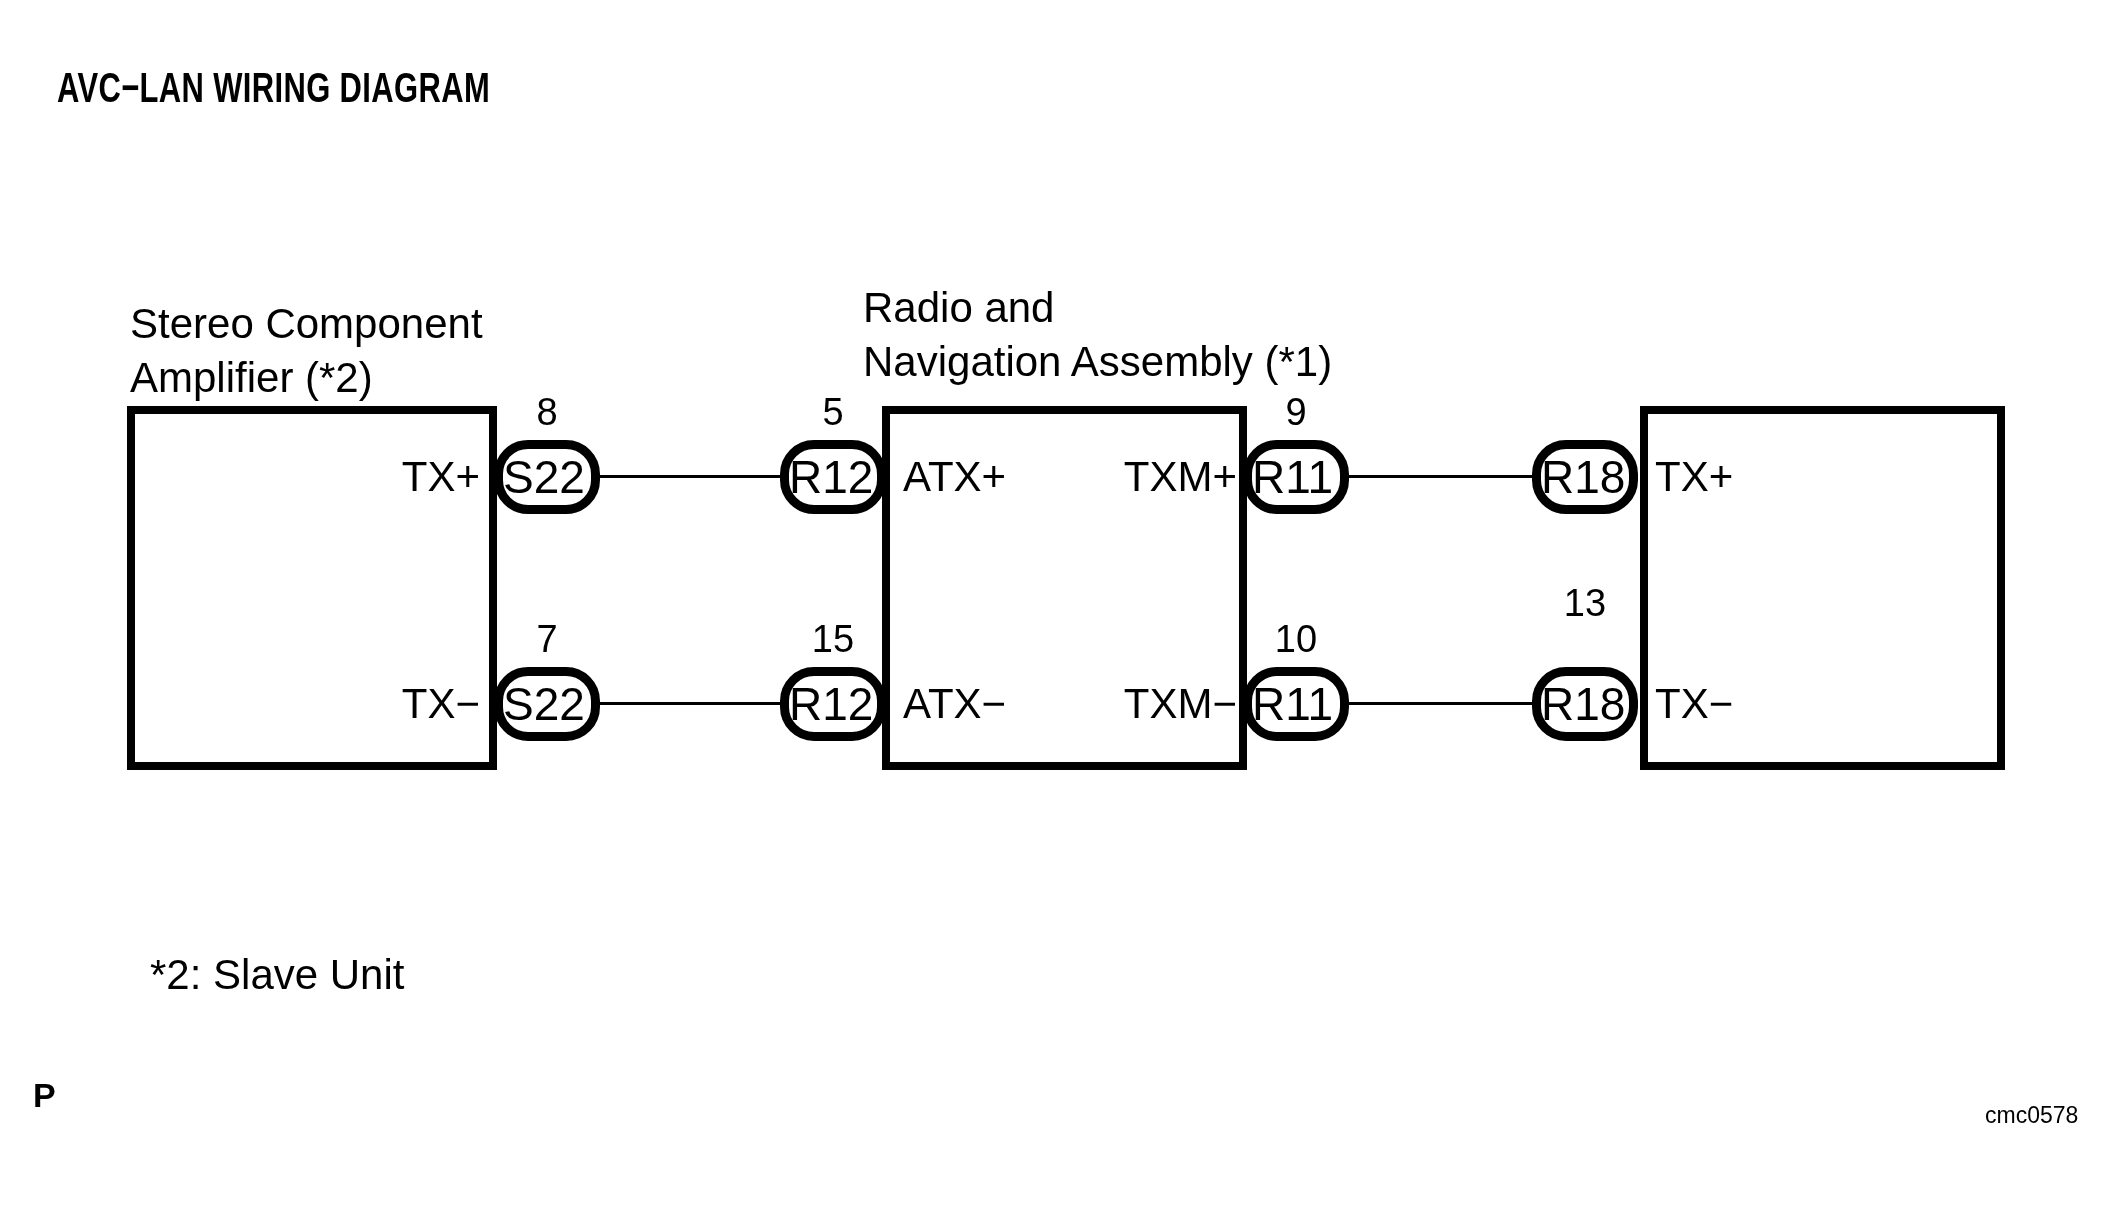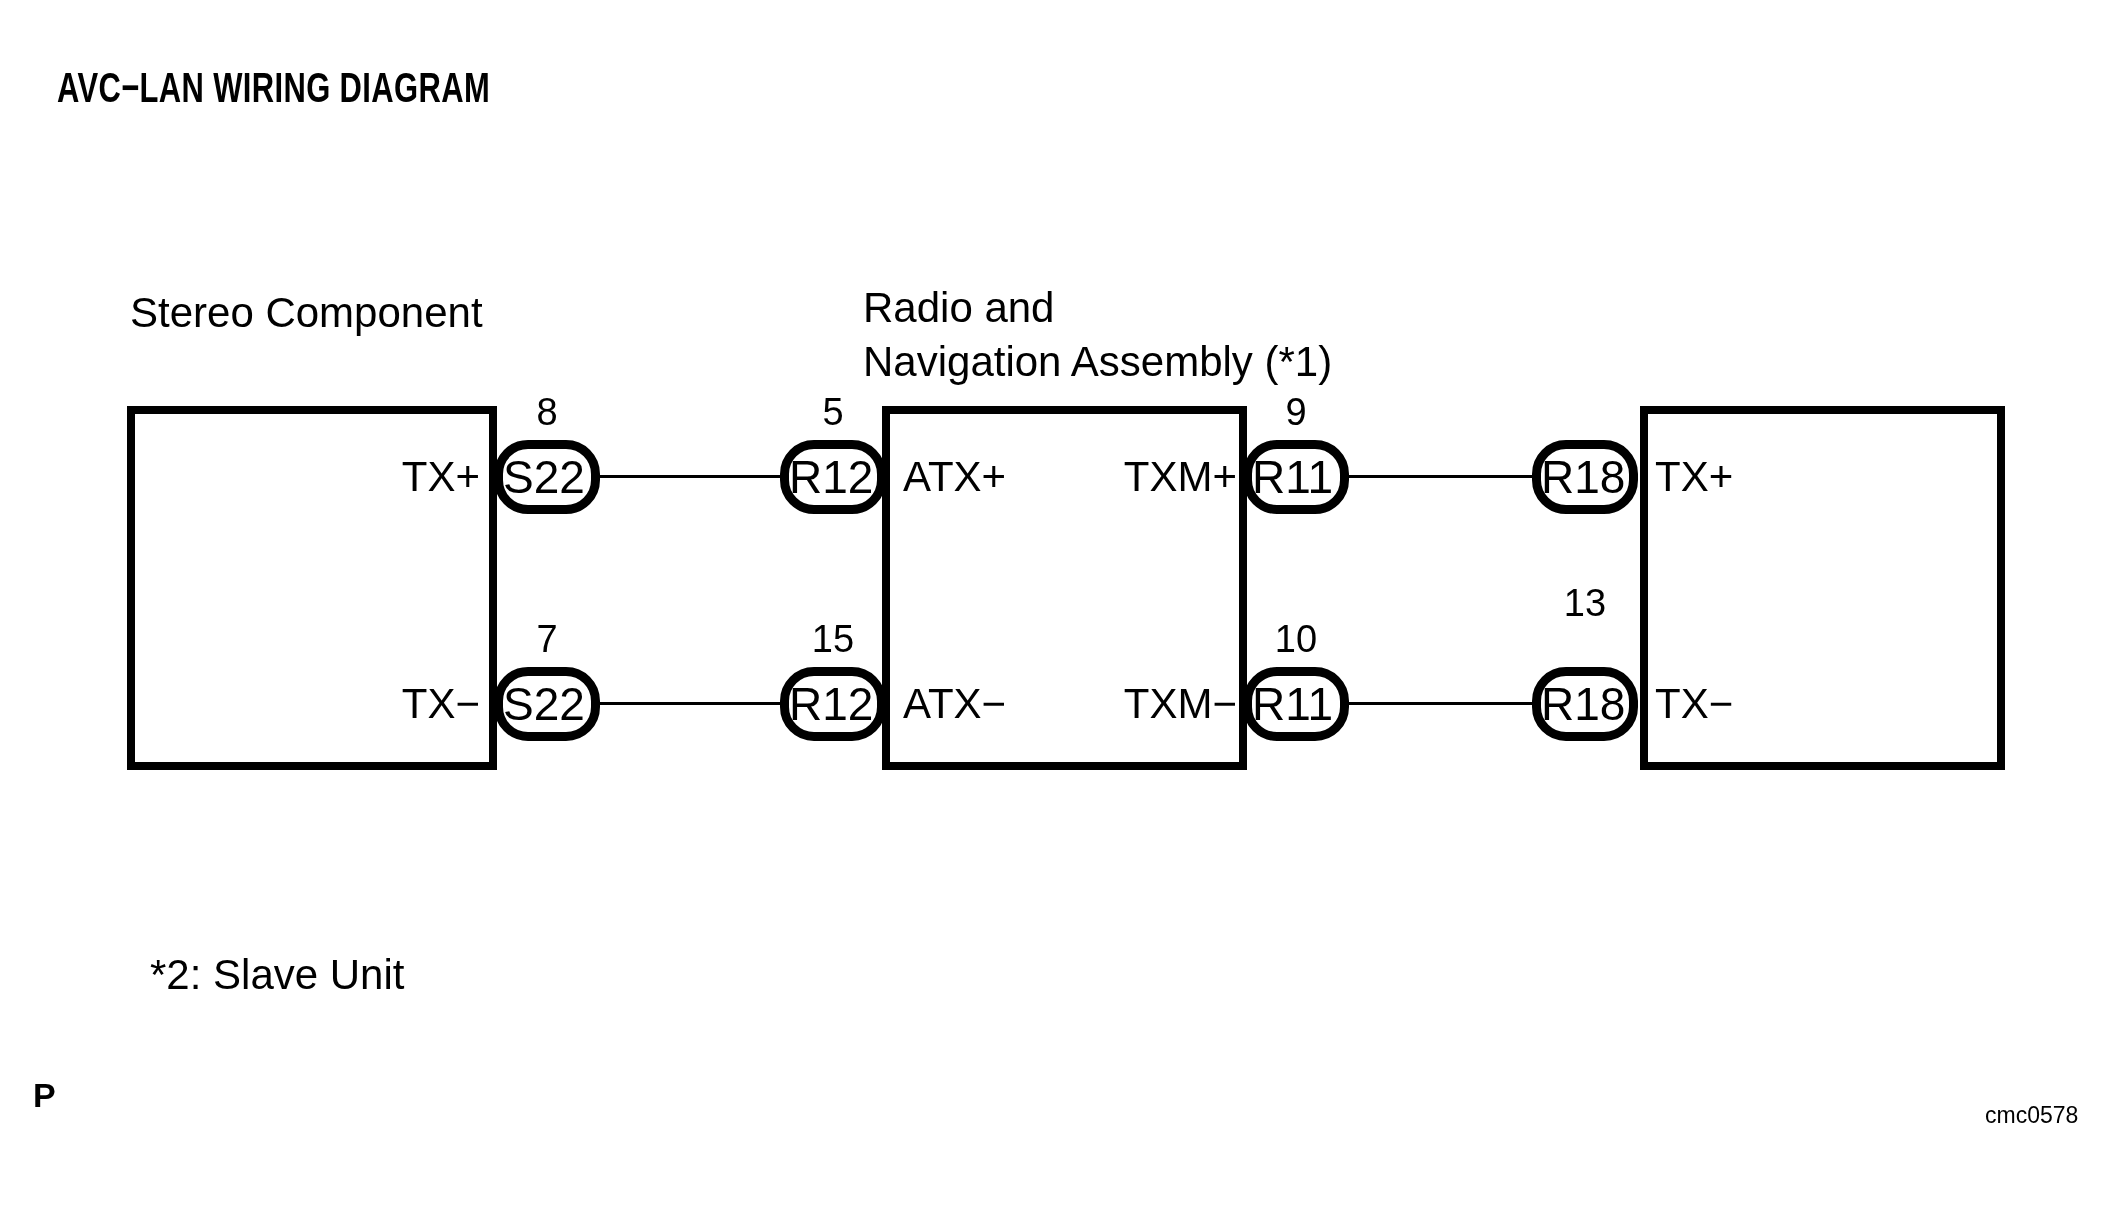--- a/index.html
+++ b/index.html
@@ -31,22 +31,23 @@
   .pmark { font-size:34px; font-weight:bold; }
   .figcode { font-size:23px; }
 </style>
 </head>
 <body>
 
 <div id="canvas">
 
   <div class="abs title" style="left:57px; top:63px;">AVC−LAN WIRING DIAGRAM</div>
 
-  <div class="abs hdr" style="left:130px; top:286px;">
+  <div class="abs hdr" style="left:130px; top:297px;">
     <div>Stereo Component</div>
+    <div>Amplifier (*2)</div>
   </div>
   <div class="abs hdr" style="left:863px; top:281px;">
     <div>Radio and</div>
     <div>Navigation Assembly (*1)</div>
   </div>
 
   <div class="abs box" style="left:127px;  top:406px; width:370px; height:364px;"></div>
   <div class="abs box" style="left:882px;  top:406px; width:365px; height:364px;"></div>
   <div class="abs box" style="left:1640px; top:406px; width:365px; height:364px;"></div>
 

